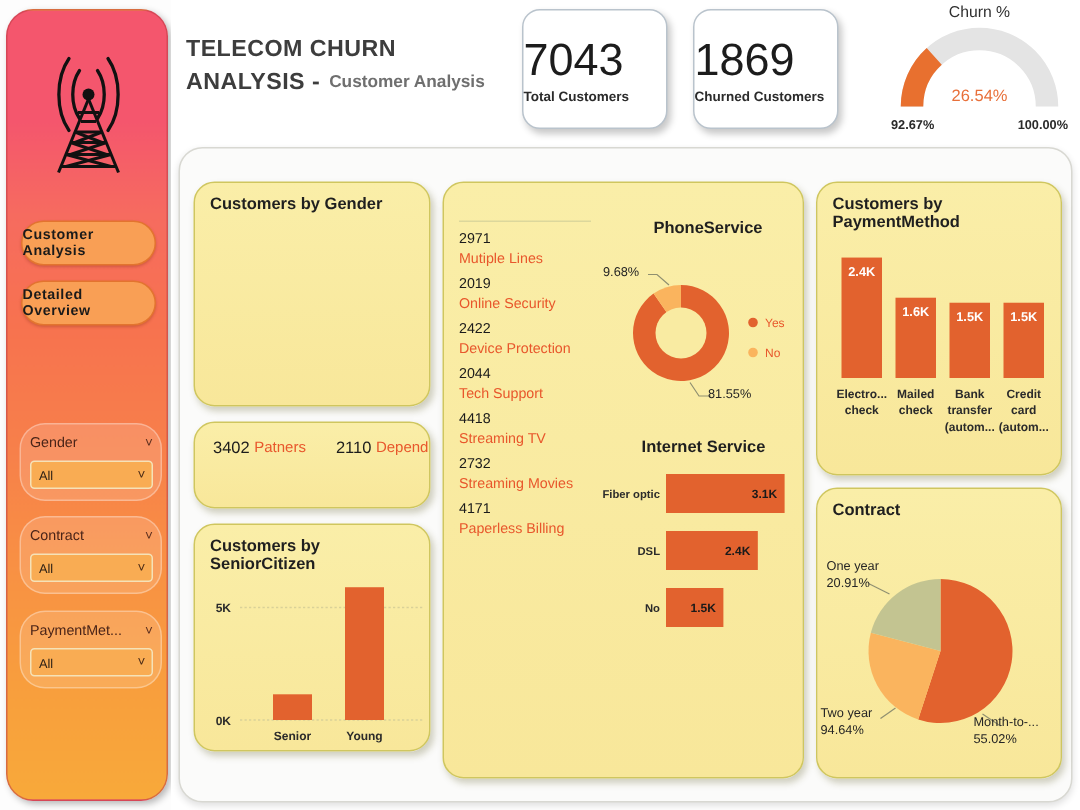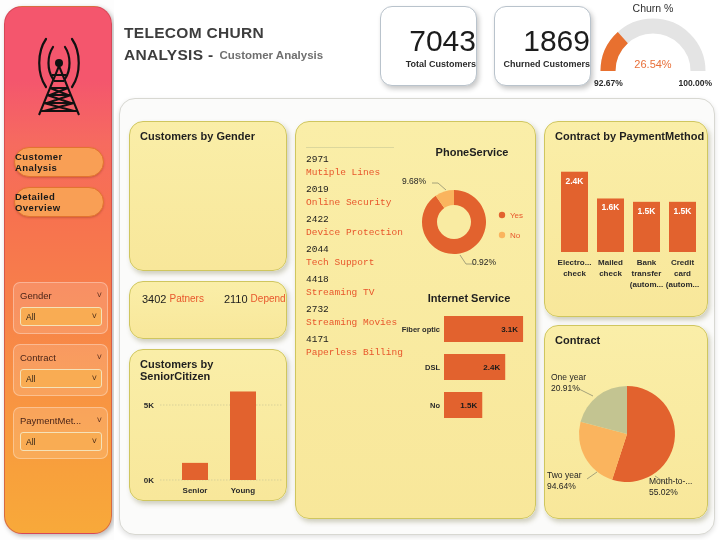--- a/index.html
+++ b/index.html
@@ -38,21 +38,21 @@
     letter-spacing: 0.4px;
     display: flex; align-items: center; justify-content: center;
     box-shadow: 0 1px 2px rgba(120,40,20,0.3);
     cursor: pointer;
   }
   #nav-1 { top: 140px; }
   #nav-2 { top: 180px; }
 
   .slicer {
     position: absolute; left: 8px; width: 95px; height: 52px;
-    border-radius: 7px;
+    border-radius: 17px;
     background: rgba(255,255,255,0.14);
     border: 1px solid rgba(255,255,255,0.32);
     padding: 4px 5px 5px 6px;
   }
   #slicer-gender { top: 275px; }
   #slicer-contract { top: 337px; }
   #slicer-payment { top: 400px; }
   .slicer-head {
     display: flex; align-items: center; justify-content: space-between;
     height: 16px;
@@ -88,22 +88,22 @@
     font-size: 15.5px; font-weight: 700; color: #3d3d3d; letter-spacing: 0.3px;
   }
   .t-sub { font-size: 11.5px; font-weight: 700; color: #6f6f6f; }
 
   .kpi {
     position: absolute; top: 6px; width: 97px; height: 80px;
     background: #ffffff;
     border: 1.5px solid #b9c3cc;
     border-radius: 12px;
     box-shadow: 2px 3px 5px rgba(0,0,0,0.22);
-    display: flex; flex-direction: column; align-items: flex-end;
-    justify-content: center; gap: 1px; margin-left: 32px;
+    display: flex; flex-direction: column; align-items: flex-start;
+    justify-content: center; gap: 1px;
   }
   #kpi-total { left: 234px; }
   #kpi-churn { left: 348px; }
   .kpi-value { font-size: 30px; color: #1c1c1c; line-height: 34px; font-weight: 400; }
   .kpi-label { font-size: 9px; color: #2b2b2b; font-weight: 700; }
 
   #gauge-box { position: absolute; left: 478px; top: 2px; width: 122px; height: 92px; }
   #gauge-title {
     text-align: center; font-size: 10.5px; color: #2f2f2f; font-weight: 400;
     margin-bottom: 1px;
@@ -161,21 +161,21 @@
   #p-senior { left: 9px; top: 250px; width: 158px; height: 152px; }
   #senior-chart { position: absolute; left: 0; top: 26px; width: 158px; height: 124px; }
 
   
   #p-center { left: 175px; top: 22px; width: 241px; height: 398px; }
   #metric-list { position: absolute; left: 10px; top: 32px; width: 100px; }
   #metric-divider {
     position: absolute; left: 10px; top: 25px; width: 88px;
     height: 1px; background: #dcd79c;
   }
-  .metric { margin-bottom: 5px; font-family: Liberation Mono, monospace; }
+  .metric { margin-bottom: 5px; }
   .metric-num { font-size: 9.5px; color: #1b1b1b; line-height: 12px; }
   .metric-cap { font-size: 9.5px; color: #e8572c; line-height: 13px; }
 
   #phone-title {
     position: absolute; left: 116px; top: 24px; width: 120px;
     text-align: center; font-size: 11px; font-weight: 700; color: #1f1f1f;
   }
   #phone-chart { position: absolute; left: 106px; top: 38px; width: 135px; height: 120px; }
   #net-title {
     position: absolute; left: 110px; top: 170px; width: 126px;
@@ -379,42 +379,42 @@
             <path d="M58 95 L64 104 L72 104" stroke="#8f8f70" stroke-width="0.8" fill="none"></path>
             <circle cx="100" cy="55" r="3.2" fill="#e2622e"></circle>
             <circle cx="100" cy="75" r="3.2" fill="#fab45e"></circle>
             <text x="108" y="58" class="legend-txt" fill="#e8572c" font-size="8" font-family="Liberation Sans, sans-serif">Yes</text>
             <text x="108" y="78" class="legend-txt" fill="#e8572c" font-size="8" font-family="Liberation Sans, sans-serif">No</text>
           </svg>
           <div class="lbl" style="left:0px; top:16px;">
             <span>9.68%</span>
           </div>
           <div class="lbl" style="left:70px; top:97px;">
-            <span>0.92%</span>
+            <span>81.55%</span>
           </div>
         </div>
 
         <div id="net-title">Internet Service</div>
         <div id="net-chart">
           <svg id="net-svg" width="137" height="130" viewBox="0 0 137 130">
               <rect x="44" y="8" width="79.07246376811594" height="26" fill="#e2622e"></rect>
               <text x="40" y="24" text-anchor="end" font-size="7.5" fill="#2b2b2b" font-family="Liberation Sans, sans-serif" font-weight="700">Fiber optic</text>
               <text x="118.07246376811594" y="24" text-anchor="end" font-size="8" fill="#1a1a1a" font-family="Liberation Sans, sans-serif" font-weight="700">3.1K</text>
               <rect x="44" y="46" width="61.21739130434783" height="26" fill="#e2622e"></rect>
               <text x="40" y="62" text-anchor="end" font-size="7.5" fill="#2b2b2b" font-family="Liberation Sans, sans-serif" font-weight="700">DSL</text>
               <text x="100.21739130434783" y="62" text-anchor="end" font-size="8" fill="#1a1a1a" font-family="Liberation Sans, sans-serif" font-weight="700">2.4K</text>
               <rect x="44" y="84" width="38.26086956521739" height="26" fill="#e2622e"></rect>
               <text x="40" y="100" text-anchor="end" font-size="7.5" fill="#2b2b2b" font-family="Liberation Sans, sans-serif" font-weight="700">No</text>
               <text x="77.26086956521739" y="100" text-anchor="end" font-size="8" fill="#1a1a1a" font-family="Liberation Sans, sans-serif" font-weight="700">1.5K</text>
             </svg>
         </div>
       </div>
 
       <div class="panel" id="p-payment">
-        <div class="panel-title">Contract by PaymentMethod</div>
+        <div class="panel-title">Customers by PaymentMethod</div>
         <div id="pay-chart">
           <svg id="pay-svg" width="164" height="170" viewBox="0 0 164 170">
               <rect x="16" y="25.709090909090918" width="27" height="80.29090909090908" fill="#e2622e"></rect>
               <text x="29.5" y="37.70909090909092" text-anchor="middle" font-size="8.5" fill="#ffffff" font-family="Liberation Sans, sans-serif" font-weight="700">2.4K</text>
               <text x="29.5" y="119" text-anchor="middle" font-size="8" fill="#2b2b2b" font-family="Liberation Sans, sans-serif" font-weight="700">Electro...</text>
               <text x="29.5" y="130" text-anchor="middle" font-size="8" fill="#2b2b2b" font-family="Liberation Sans, sans-serif" font-weight="700">check</text>
               <rect x="52" y="52.47272727272726" width="27" height="53.52727272727274" fill="#e2622e"></rect>
               <text x="65.5" y="64.47272727272727" text-anchor="middle" font-size="8.5" fill="#ffffff" font-family="Liberation Sans, sans-serif" font-weight="700">1.6K</text>
               <text x="65.5" y="119" text-anchor="middle" font-size="8" fill="#2b2b2b" font-family="Liberation Sans, sans-serif" font-weight="700">Mailed</text>
               <text x="65.5" y="130" text-anchor="middle" font-size="8" fill="#2b2b2b" font-family="Liberation Sans, sans-serif" font-weight="700">check</text>

